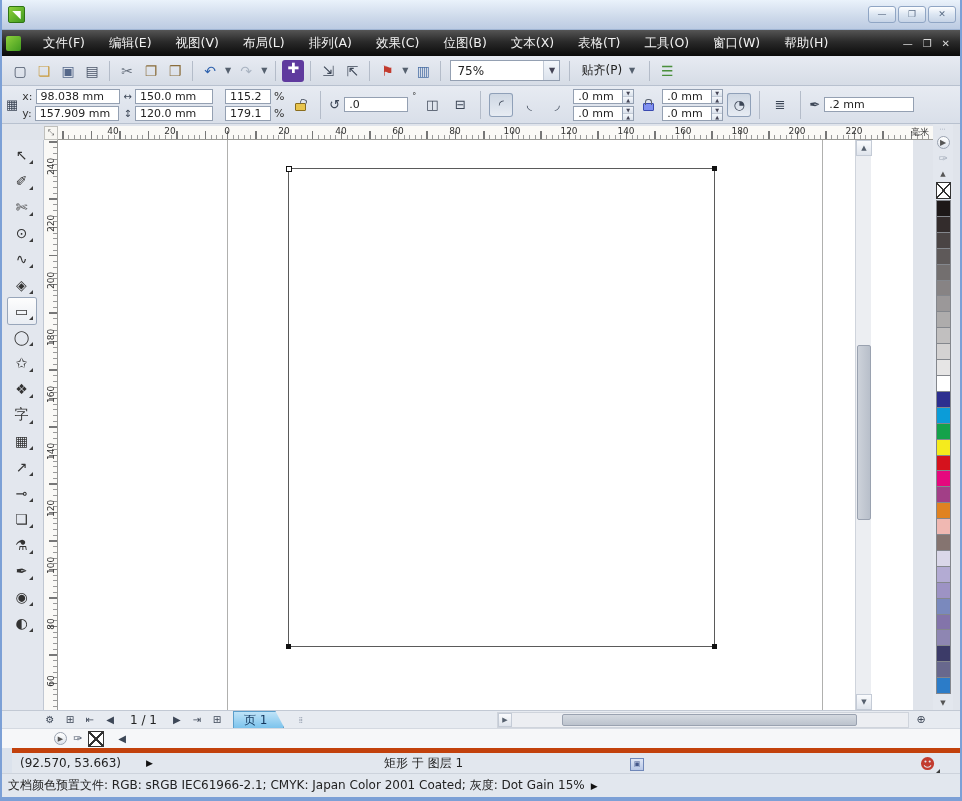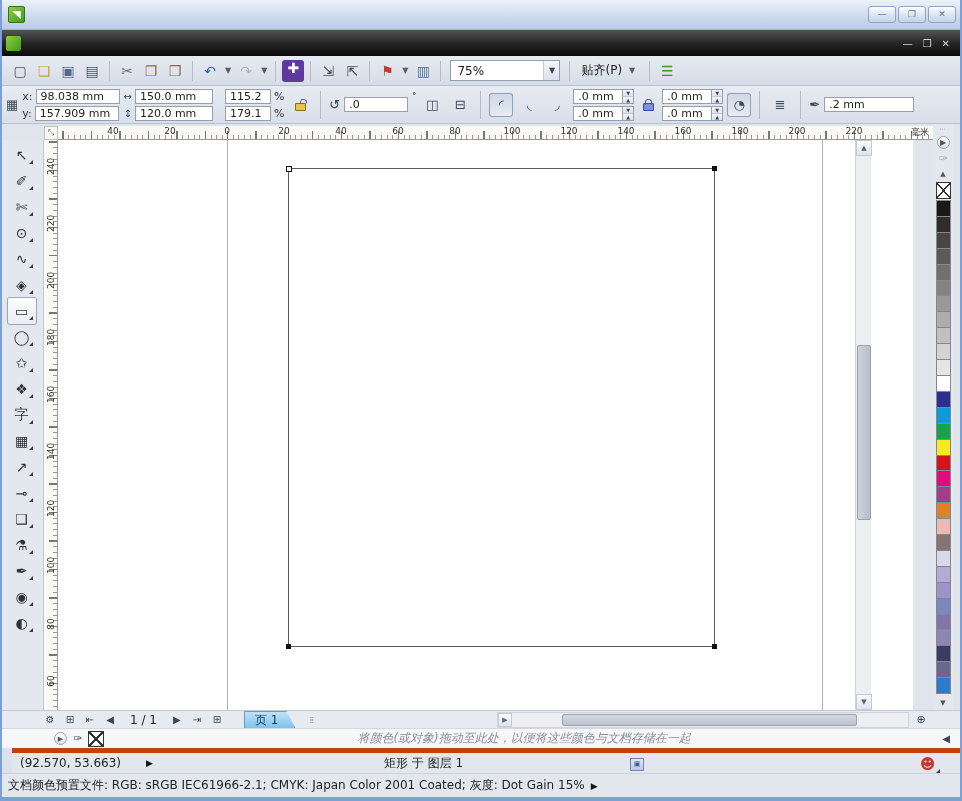--- a/index.html
+++ b/index.html
@@ -138,21 +138,21 @@
   #palette-colors { display:flex; flex-direction:column; width:15px; flex:1; margin-bottom:1px; }
   .swatch { flex:1; border:1px solid #84878d; border-top:none; }
   .swatch:first-child { border-top:1px solid #84878d; }
 
   
   #pagenav { position:absolute; left:0; top:710px; width:962px; height:18px; background:#e7ebf1;
     border-top:1px solid #c2c9d4; display:flex; align-items:center; font-size:11px; }
   .pn-btn { width:20px; height:16px; display:flex; align-items:center; justify-content:center;
     font-size:10px; color:#3d4757; }
   #page-indicator { padding:0 10px; font-size:12px; color:#222; }
-  #page-tab { height:17px; margin-left:17px; padding:0 16px 0 10px; display:flex; align-items:center;
+  #page-tab { height:17px; margin-left:6px; padding:0 16px 0 10px; display:flex; align-items:center;
     font-size:12px; color:#13365c; background:linear-gradient(#bfe3f8,#7cc3ec);
     border:1px solid #5b9ecb; border-bottom:none;
     clip-path:polygon(0 0,calc(100% - 9px) 0,100% 100%,0 100%); }
   #pn-grip { color:#9aa3b2; font-size:9px; margin-left:14px; letter-spacing:-1px; }
   #h-scrollbar { position:absolute; left:497px; top:1px; width:412px; height:16px; background:#eceef2;
     border:1px solid #cfd4dc; }
   #h-scrollbar .sb-arrow { height:14px; width:14px; top:0; }
   #hsb-left { left:0; } #hsb-right { right:0; position:absolute; }
   #h-thumb { position:absolute; left:64px; top:1px; width:295px; height:12px;
     background:linear-gradient(#d4d9e0,#bcc3cd); border:1px solid #9aa2b0; border-radius:2px; }
@@ -198,20 +198,34 @@
     <div id="app-logo">◥</div>
     <div id="title-buttons">
       <div class="tbtn">—</div>
       <div class="tbtn">❐</div>
       <div class="tbtn">✕</div>
     </div>
   </div>
 
   <div id="menubar">
     <div id="menu-logo"></div>
+    <div id="menu-items" style="display:flex;">
+        <div class="menu-item">文件(F)</div>
+        <div class="menu-item">编辑(E)</div>
+        <div class="menu-item">视图(V)</div>
+        <div class="menu-item">布局(L)</div>
+        <div class="menu-item">排列(A)</div>
+        <div class="menu-item">效果(C)</div>
+        <div class="menu-item">位图(B)</div>
+        <div class="menu-item">文本(X)</div>
+        <div class="menu-item">表格(T)</div>
+        <div class="menu-item">工具(O)</div>
+        <div class="menu-item">窗口(W)</div>
+        <div class="menu-item">帮助(H)</div>
+      </div>
     <div id="doc-controls">
       <div class="doc-ctl">—</div>
       <div class="doc-ctl">❐</div>
       <div class="doc-ctl">✕</div>
     </div>
   </div>
 
   <div id="toolbar">
     <div id="toolbar-buttons" style="display:flex;align-items:center;">
         <div class="tb-btn">
@@ -500,21 +514,20 @@
       <div id="h-thumb"></div>
       <div class="sb-arrow" id="hsb-right">▶</div>
     </div>
     <div id="navigator-btn">⊕</div>
   </div>
 
   <div id="docpalette">
     <div id="dp-flyout">▶</div>
     <div id="dp-eyedropper">✑</div>
     <div class="no-color dp"></div>
-    <div id="dp-hint">将颜色(或对象)拖动至此处，以便将这些颜色与文档存储在一起</div>
     <div id="dp-collapse">◀</div>
   </div>
 
   <div id="status1">
     <div id="coords">(92.570, 53.663)</div>
     <div class="flyout-tri">▶</div>
     <div id="object-info">矩形 于 图层 1</div>
     <div id="display-icon">▣</div>
     <div id="user-icon">☻</div>
   </div>

